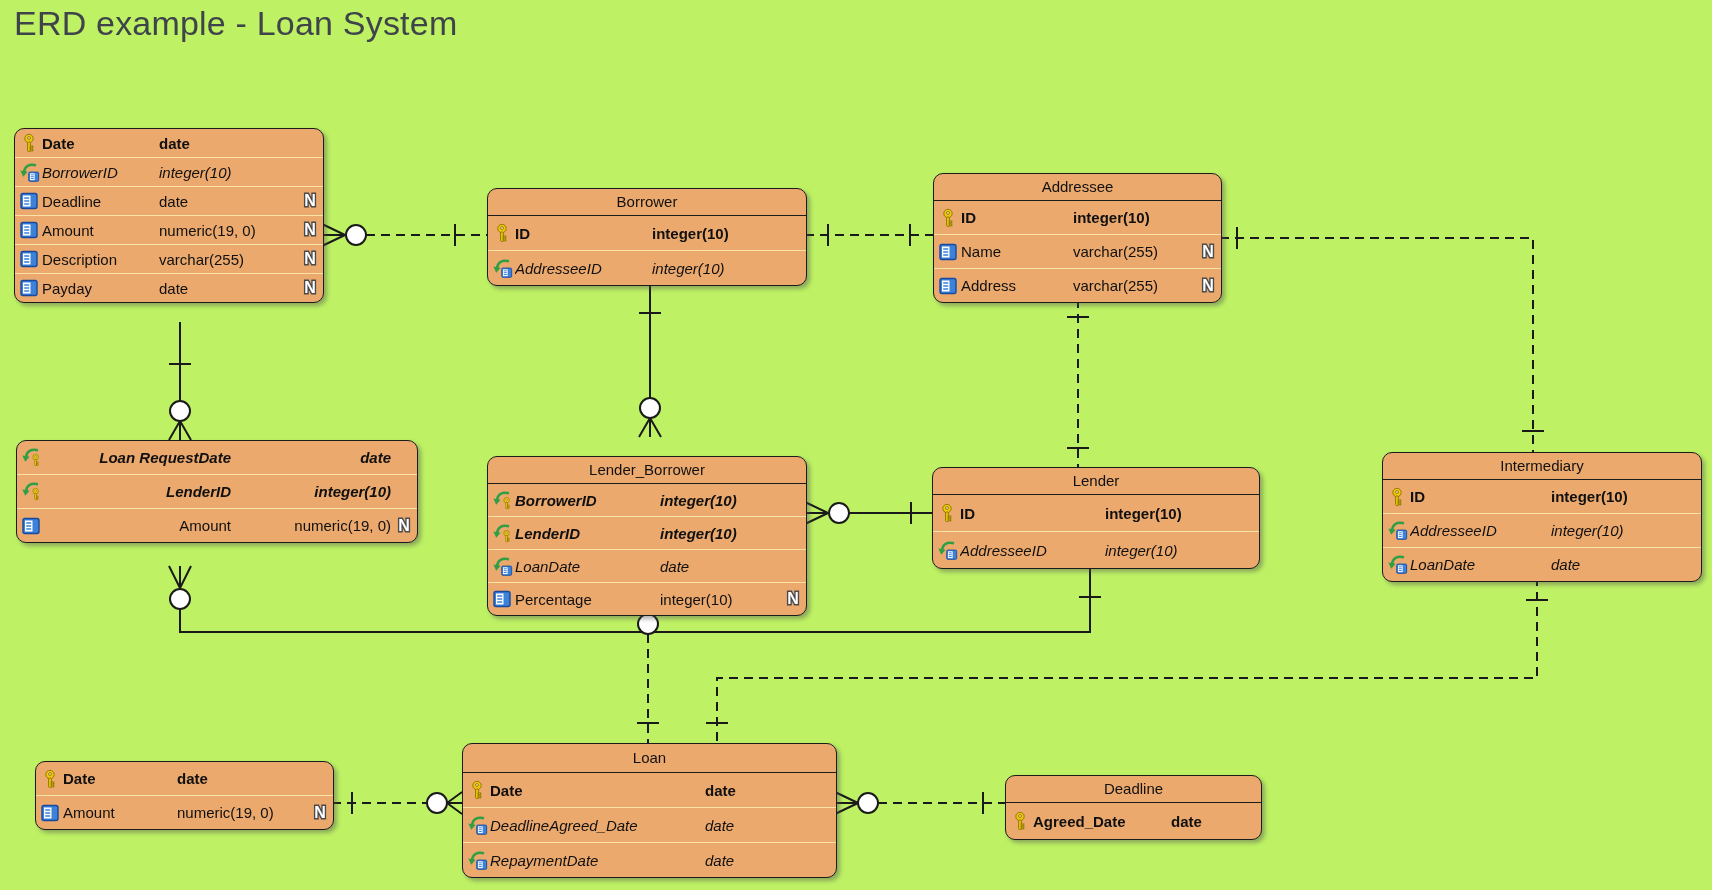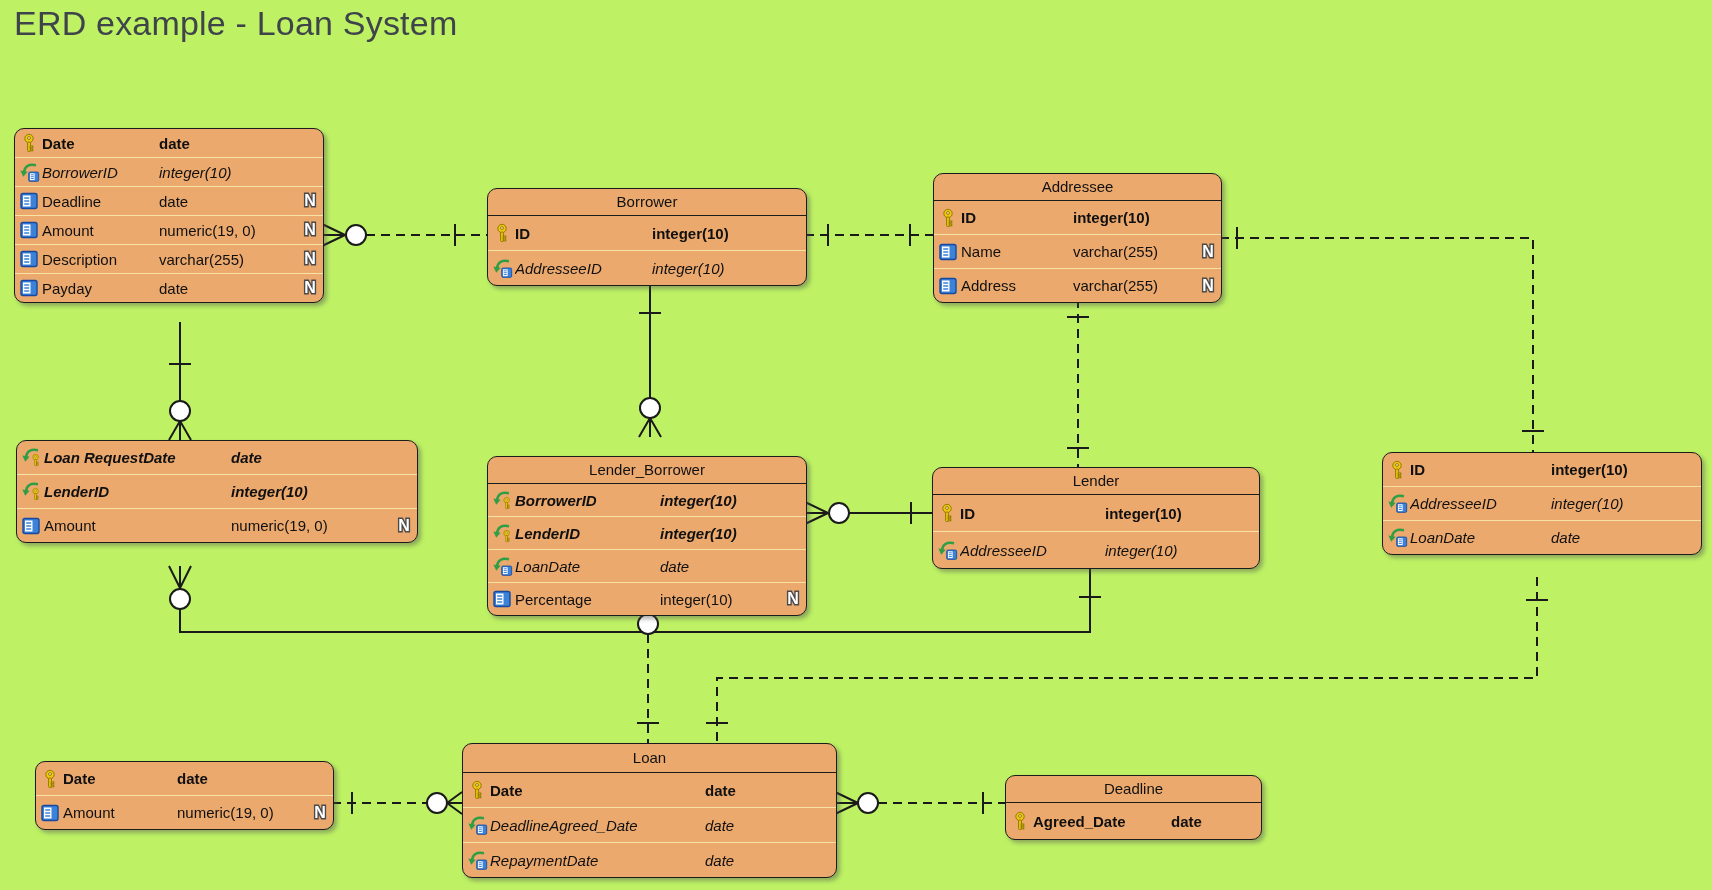--- a/index.html
+++ b/index.html
@@ -20,21 +20,21 @@
   .c-name{flex:1;overflow:hidden;}
   .c-type{flex:none;overflow:hidden;}
   .c-null{width:26px;flex:none;display:inline-flex;align-items:center;justify-content:center;}
   .row.pk .c-name,.row.pk .c-type{font-weight:bold;}
   .row.fk .c-name,.row.fk .c-type{font-style:italic;}
   .row.pkfk .c-name,.row.pkfk .c-type{font-weight:bold;font-style:italic;}
   
   #e-loan-request{left:14px;top:128px;width:308px;}  #e-loan-request .row{height:28px;} #e-loan-request .c-type{width:138px;}
   #e-borrower{left:487px;top:188px;width:318px;}     #e-borrower .row{height:34px;}     #e-borrower .c-type{width:128px;}
   #e-addressee{left:933px;top:173px;width:287px;}    #e-addressee .row{height:33px;}    #e-addressee .c-type{width:122px;}
-  #e-loan-request-lender{left:16px;top:440px;width:400px;} #e-loan-request-lender .row{height:33px;} #e-loan-request-lender .c-type{width:160px;}
+  #e-loan-request-lender{left:16px;top:440px;width:400px;} #e-loan-request-lender .row{height:33px;text-align:right;} #e-loan-request-lender .c-type{width:160px;}
   #e-lender-borrower{left:487px;top:456px;width:318px;} #e-lender-borrower .row{height:32px;} #e-lender-borrower .c-type{width:120px;}
   #e-lender{left:932px;top:467px;width:326px;}       #e-lender .row{height:36px;}       #e-lender .c-type{width:128px;}
   #e-intermediary{left:1382px;top:452px;width:318px;}#e-intermediary .row{height:33px;} #e-intermediary .c-type{width:124px;}
   #e-repayment{left:35px;top:761px;width:297px;}     #e-repayment .row{height:33px;}    #e-repayment .c-type{width:130px;}
   #e-loan{left:462px;top:743px;width:373px;}         #e-loan .e-header{height:28px;line-height:28px;} #e-loan .row{height:34px;} #e-loan .c-type{width:105px;}
   #e-deadline{left:1005px;top:775px;width:255px;}    #e-deadline .row{height:36px;}     #e-deadline .c-type{width:78px;} #e-deadline .c-null{width:12px;}
 </style>
 </head>
 <body>
 
@@ -506,20 +506,21 @@
               </g>
             </svg>
           </span>
           <span class="c-name">AddresseeID</span>
           <span class="c-type">integer(10)</span>
           <span class="c-null"></span>
         </div>
       </div>
   </div>
   <div class="entity" id="e-intermediary">
+    <div class="e-header">Intermediary</div>
     <div>
         <div class="row pk">
           <span class="c-icon">
             <svg width="20" height="20" viewBox="0 0 20 20">
               <g stroke="#8F7A00" stroke-width="1">
                 <circle cx="10" cy="5.5" r="4.2" fill="#F2C40F"></circle>
                 <circle cx="10" cy="5" r="1.4" fill="#FFFBE0"></circle>
                 <rect x="8.6" y="9" width="2.8" height="9.5" rx="1" fill="#F2C40F"></rect>
                 <rect x="11.2" y="13" width="2.6" height="1.8" fill="#F2C40F"></rect>
                 <rect x="11.2" y="16" width="2.6" height="1.8" fill="#F2C40F"></rect>

